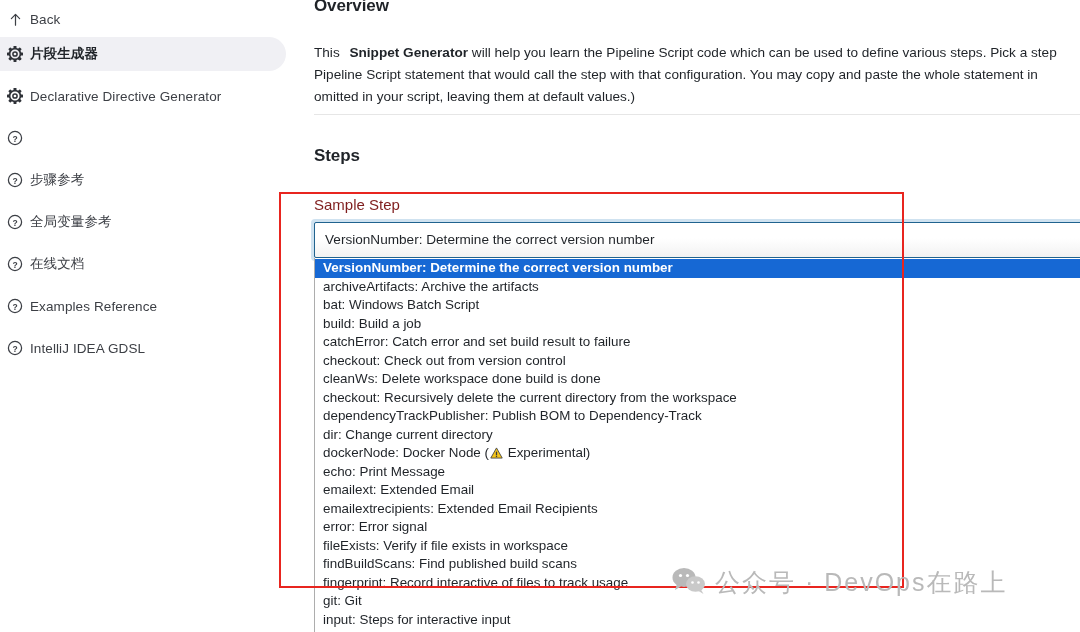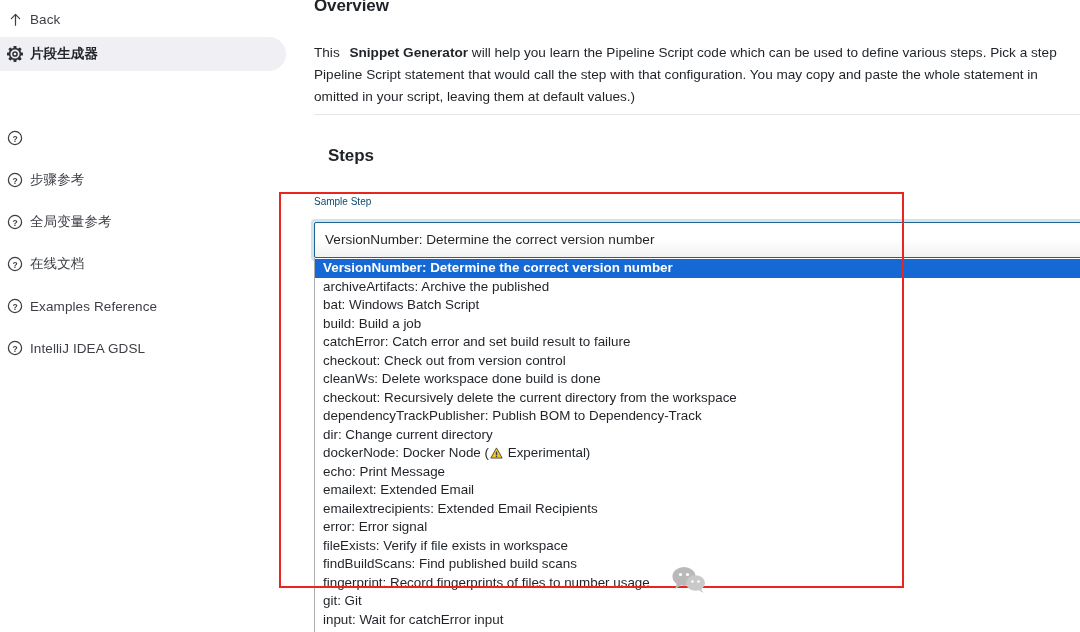--- a/index.html
+++ b/index.html
@@ -69,21 +69,21 @@
     background: #ffffff;
   }
   .section-title {
     position: absolute;
     font-size: 17px;
     font-weight: bold;
     color: #1f2328;
     letter-spacing: -0.1px;
   }
   #overview-title { left: 14px; top: -4px; }
-  #steps-title { left: 28px; top: 146px; }
+  #steps-title { left: 14px; top: 146px; }
 
   #overview-para {
     position: absolute;
     left: 14px; top: 42px;
     width: 1100px;
     font-size: 13.6px;
     line-height: 22px;
     color: #1f2328;
     white-space: nowrap;
   }
@@ -94,22 +94,22 @@
     position: absolute;
     left: 14px; top: 114px;
     width: 1100px; height: 1px;
     background: #e6e6e6;
   }
 
   
   #sample-step-label {
     position: absolute;
     left: 314px; top: 196px;
-    font-size: 10px;
-    color: #0c4a6e;
+    font-size: 15px;
+    color: #7f1d1d;
   }
   #step-input-wrap {
     position: absolute;
     left: 314px; top: 222px;
     width: 790px; height: 36px;
   }
   #step-input-glow {
     position: absolute;
     left: -3px; top: -3px;
     width: 796px; height: 42px;
@@ -216,20 +216,37 @@
             <rect x="-0.09999999999999964" y="6.5" width="3" height="3" rx="0.7" fill="#2f3238" transform="rotate(180 1.4000000000000004 8)"></rect>
             <rect x="1.8330952441687858" y="1.8330952441687867" width="3" height="3" rx="0.7" fill="#2f3238" transform="rotate(225 3.3330952441687858 3.3330952441687867)"></rect>
             <rect x="6.499999999999999" y="-0.09999999999999964" width="3" height="3" rx="0.7" fill="#2f3238" transform="rotate(270 7.999999999999999 1.4000000000000004)"></rect>
             <rect x="11.166904755831212" y="1.8330952441687858" width="3" height="3" rx="0.7" fill="#2f3238" transform="rotate(315 12.666904755831212 3.3330952441687858)"></rect>
             <circle cx="8" cy="8" r="5.4" fill="none" stroke="#2f3238" stroke-width="1.7"></circle>
             <circle cx="8" cy="8" r="2.1" fill="none" stroke="#2f3238" stroke-width="1.5"></circle>
           </svg>
         </span>
         <span class="nav-label cjk">片段生成器</span>
       </div>
+      <div class="nav-item" style="top: 79px;">
+        <span class="nav-icon">
+          <svg width="16" height="16" viewBox="0 0 16 16">
+            <rect x="13.1" y="6.5" width="3" height="3" rx="0.7" fill="#2f3238" transform="rotate(0 14.6 8)"></rect>
+            <rect x="11.166904755831213" y="11.166904755831213" width="3" height="3" rx="0.7" fill="#2f3238" transform="rotate(45 12.666904755831213 12.666904755831213)"></rect>
+            <rect x="6.5" y="13.1" width="3" height="3" rx="0.7" fill="#2f3238" transform="rotate(90 8 14.6)"></rect>
+            <rect x="1.8330952441687867" y="11.166904755831213" width="3" height="3" rx="0.7" fill="#2f3238" transform="rotate(135 3.3330952441687867 12.666904755831213)"></rect>
+            <rect x="-0.09999999999999964" y="6.5" width="3" height="3" rx="0.7" fill="#2f3238" transform="rotate(180 1.4000000000000004 8)"></rect>
+            <rect x="1.8330952441687858" y="1.8330952441687867" width="3" height="3" rx="0.7" fill="#2f3238" transform="rotate(225 3.3330952441687858 3.3330952441687867)"></rect>
+            <rect x="6.499999999999999" y="-0.09999999999999964" width="3" height="3" rx="0.7" fill="#2f3238" transform="rotate(270 7.999999999999999 1.4000000000000004)"></rect>
+            <rect x="11.166904755831212" y="1.8330952441687858" width="3" height="3" rx="0.7" fill="#2f3238" transform="rotate(315 12.666904755831212 3.3330952441687858)"></rect>
+            <circle cx="8" cy="8" r="5.4" fill="none" stroke="#2f3238" stroke-width="1.7"></circle>
+            <circle cx="8" cy="8" r="2.1" fill="none" stroke="#2f3238" stroke-width="1.5"></circle>
+          </svg>
+        </span>
+        <span class="nav-label">Declarative Directive Generator</span>
+      </div>
       <div class="nav-item" style="top: 121px;">
         <span class="nav-icon">
           <svg width="16" height="16" viewBox="0 0 16 16">
             <circle cx="8" cy="8" r="6.6" fill="none" stroke="#3c3f45" stroke-width="1.25"></circle>
             <text x="8" y="11.6" font-family="Liberation Sans, sans-serif" font-size="8.5" font-weight="bold" fill="#3c3f45" text-anchor="middle">?</text>
           </svg>
         </span>
       </div>
       <div class="nav-item" style="top: 163px;">
         <span class="nav-icon">
@@ -294,56 +311,57 @@
 
   <div id="sample-step-label">Sample Step</div>
 
   <div id="step-input-wrap">
     <div id="step-input-glow"></div>
     <div id="step-input" title="Select a step">VersionNumber: Determine the correct version number</div>
   </div>
 
   <div id="dropdown">
       <div class="dd-item selected"><span>VersionNumber: Determine the correct version number</span></div>
-      <div class="dd-item"><span>archiveArtifacts: Archive the published</span></div>
+      <div class="dd-item"><span>archiveArtifacts: Archive the artifacts</span></div>
       <div class="dd-item"><span>bat: Windows Batch Script</span></div>
       <div class="dd-item"><span>build: Build a job</span></div>
       <div class="dd-item"><span>catchError: Catch error and set build result to failure</span></div>
       <div class="dd-item"><span>checkout: Check out from version control</span></div>
       <div class="dd-item"><span>cleanWs: Delete workspace done build is done</span></div>
       <div class="dd-item"><span>checkout: Recursively delete the current directory from the workspace</span></div>
       <div class="dd-item"><span>dependencyTrackPublisher: Publish BOM to Dependency-Track</span></div>
       <div class="dd-item"><span>dir: Change current directory</span></div>
       <div class="dd-item"><span>dockerNode: Docker Node (</span><span class="warn-tri"><svg width="13" height="12" viewBox="0 0 14 13">
             <path d="M7 1 L13.2 12 L0.8 12 Z" fill="#f5c518" stroke="#4a4a4a" stroke-width="1" stroke-linejoin="round"></path>
             <rect x="6.3" y="5" width="1.4" height="3.9" fill="#3a3a3a"></rect>
             <rect x="6.3" y="9.5" width="1.4" height="1.4" fill="#3a3a3a"></rect>
           </svg></span><span> Experimental)</span></div>
       <div class="dd-item"><span>echo: Print Message</span></div>
       <div class="dd-item"><span>emailext: Extended Email</span></div>
       <div class="dd-item"><span>emailextrecipients: Extended Email Recipients</span></div>
       <div class="dd-item"><span>error: Error signal</span></div>
       <div class="dd-item"><span>fileExists: Verify if file exists in workspace</span></div>
       <div class="dd-item"><span>findBuildScans: Find published build scans</span></div>
-      <div class="dd-item"><span>fingerprint: Record fingerprints of files to number usage</span></div>
+      <div class="dd-item"><span>fingerprint: Record interactive of files to track usage</span></div>
       <div class="dd-item"><span>git: Git</span></div>
-      <div class="dd-item"><span>input: Wait for catchError input</span></div>
+      <div class="dd-item"><span>input: Steps for interactive input</span></div>
       <div class="dd-item"><span>isUnix: Checks if running on a Unix-like node</span></div>
     </div>
 
   <div id="red-rect" style="border-color: rgb(232, 37, 31);"></div>
 
   <div id="watermark">
     <span>
       <svg width="34" height="28" viewBox="0 0 34 28" aria-hidden="true">
         <ellipse cx="12" cy="10.5" rx="11.5" ry="9.5" fill="#b9b9b9"></ellipse>
         <polygon points="5,17 3,23 9,19.5" fill="#b9b9b9"></polygon>
         <circle cx="8.5" cy="8.5" r="1.6" fill="#ffffff"></circle>
         <circle cx="15.5" cy="8.5" r="1.6" fill="#ffffff"></circle>
         <ellipse cx="23.5" cy="17" rx="9.5" ry="7.8" fill="#c9c9c9"></ellipse>
         <polygon points="29,22.5 31.5,27 26.5,24" fill="#c9c9c9"></polygon>
         <circle cx="20.5" cy="15.5" r="1.3" fill="#ffffff"></circle>
         <circle cx="26.5" cy="15.5" r="1.3" fill="#ffffff"></circle>
       </svg>
     </span>
+    <span id="wm-text" style="color: rgb(185, 185, 185);">公众号 · DevOps在路上</span>
   </div>
 
 </div>
 
 </body></html>

